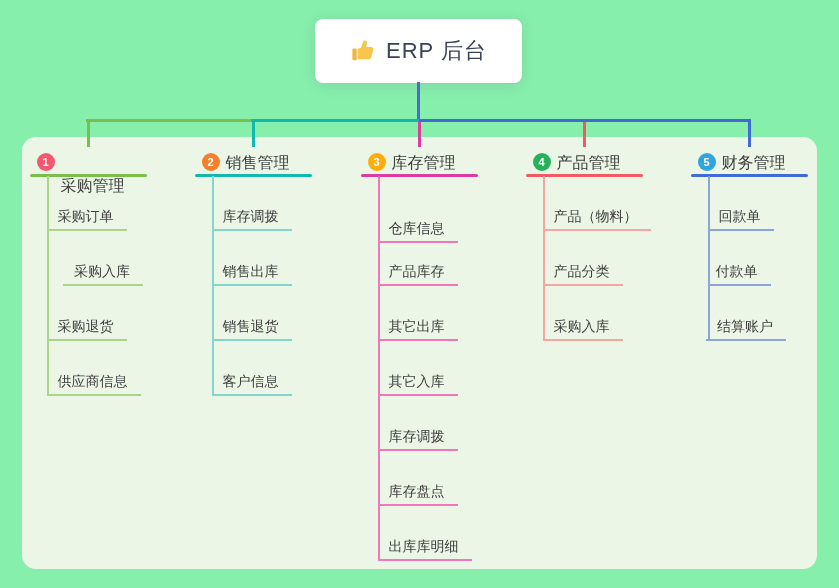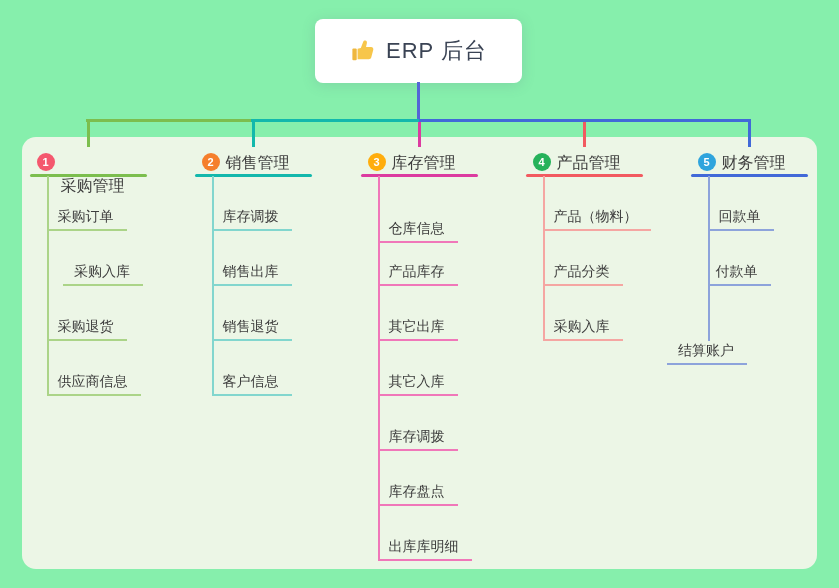--- a/index.html
+++ b/index.html
@@ -99,16 +99,16 @@
       <div class="child-connector" style="left: 542.5px; top: 176px; height: 165px; background: rgb(245, 166, 162);"></div>
       <div class="child-node" style="left: 542.5px; top: 209px; border-bottom-color: rgb(245, 166, 162);">产品（物料）</div>
       <div class="child-node" style="left: 542.5px; top: 264px; border-bottom-color: rgb(245, 166, 162);">产品分类</div>
       <div class="child-node" style="left: 542.5px; top: 319px; border-bottom-color: rgb(245, 166, 162);">采购入库</div>
       <div class="badge" style="left: 697.5px; top: 153px; background: rgb(47, 164, 221);">5</div>
       <div class="branch-title" style="left: 721.5px; top: 154px;">财务管理</div>
       <div class="branch-underline" style="left: 690.5px; top: 174px; width: 117px; background: rgb(65, 105, 216);"></div>
       <div class="child-connector" style="left: 707.5px; top: 176px; height: 165px; background: rgb(141, 163, 219);"></div>
       <div class="child-node" style="left: 707.5px; top: 209px; border-bottom-color: rgb(141, 163, 219);">回款单</div>
       <div class="child-node" style="left: 707.5px; top: 264px; border-bottom-color: rgb(141, 163, 219); padding-left: 8px;">付款单</div>
-      <div class="child-node" style="left: 667px; top: 319px; border-bottom-color: rgb(141, 163, 219); margin-top: 24px;">结算账户</div>
+      <div class="child-node" style="left: 706px; top: 319px; border-bottom-color: rgb(141, 163, 219);">结算账户</div>
     </div>
 
 </div>
 
 </body></html>

